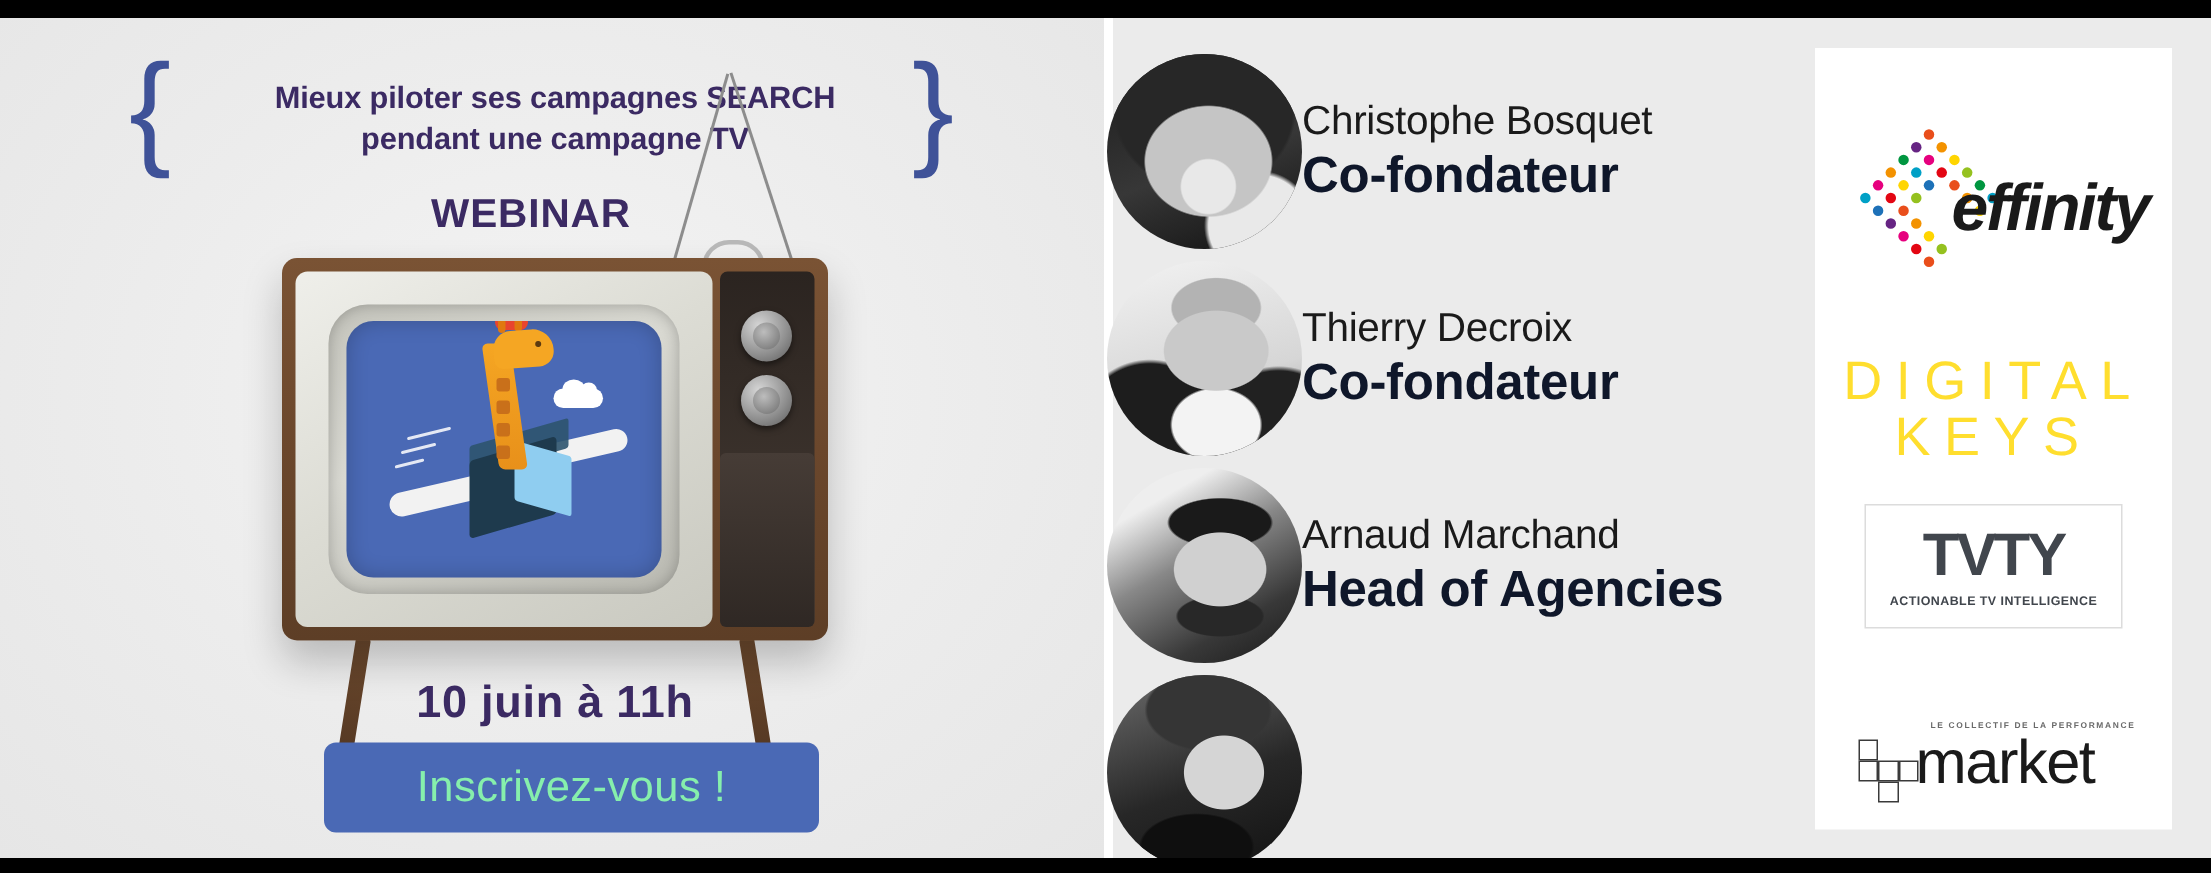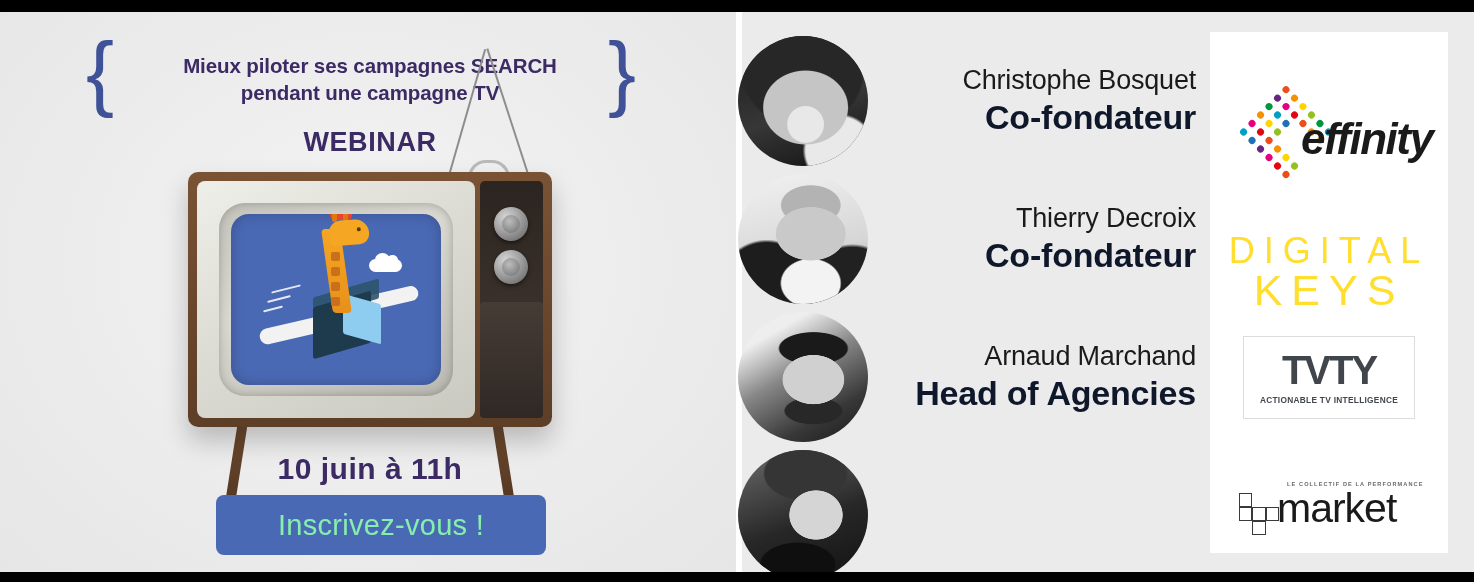--- a/index.html
+++ b/index.html
@@ -38,21 +38,21 @@
   .headline {
     position:absolute; left:120px; top:40px; width:500px;
     text-align:center;
     color:#3b2a63;
     font-size:20.5px;
     font-weight:bold;
     line-height:1.32;
     letter-spacing:-0.1px;
   }
   .webinar {
-    position:absolute; left:120px; top:115px; width:500px;
+    position:absolute; left:104px; top:115px; width:500px;
     text-align:center;
     color:#3b2a63;
     font-size:27px;
     font-weight:bold;
     letter-spacing:0.6px;
   }
 
   
   .antenna { position:absolute; background:#8d8d8d; transform-origin: bottom center; }
   .ant-l { left:447px; top:32px; width:2px; height:135px; transform: rotate(16deg); }
@@ -163,21 +163,21 @@
     background:#ebebeb;
   }
   .speaker-row { position:absolute; left:0; width:460px; height:138px; display:flex; align-items:center; }
   .avatar {
     width:130px; height:130px; border-radius:50%; flex:0 0 130px;
     margin-left:-4px;
     overflow:hidden; position:relative;
     filter: grayscale(100%);
   }
   .avatar-inner { position:absolute; inset:0; }
-  .speaker-text { flex:1; text-align:right; padding-right:6px; }
+  .speaker-text { flex:1; text-align:left; padding-right:6px; }
   .sp-name { font-size:27px; color:#1a1a1a; line-height:1.22; font-weight:normal; letter-spacing:-0.2px;}
   .sp-role { font-size:34px; color:#0f172a; line-height:1.22; font-weight:bold; letter-spacing:-0.2px;}
 
   
   .logos-bg { position:absolute; left:1202px; top:12px; width:272px; height:560px; background:#ebebeb; }
   .logos-panel {
     position:absolute; left:1210px; top:32px; width:238px; height:521px;
     background:#ffffff;
   }
   .logo-slot { position:absolute; left:0; width:238px; display:flex; align-items:center; justify-content:center; }
@@ -189,21 +189,21 @@
   .eff-word {
     position:absolute; left:72px; top:22px;
     font-family:"Liberation Sans", sans-serif;
     font-size:44px; font-style:italic; font-weight:bold; color:#1a1a1a;
     letter-spacing:-1.5px;
   }
 
   
   .dk { text-align:center; color:#ffde2e; line-height:1.02; }
   .dk .l1 { font-size:36px; letter-spacing:9px; font-weight:normal;margin-top:32px; }
-  .dk .l2 { font-size:43px; letter-spacing:9px; font-weight:normal; }
+  .dk .l2 { font-size:36px; letter-spacing:9px; font-weight:normal; }
 
   
   .tvty-box { width:172px; height:83px; border:1px solid #dcdcdc; background:#fff;
               display:flex; flex-direction:column; align-items:center; justify-content:center; }
   .tvty-main { font-size:40px; font-weight:bold; color:#41464d; letter-spacing:-2px; line-height:1; }
   .tvty-sub { font-size:8.3px; font-weight:bold; color:#41464d; letter-spacing:0.3px; margin-top:5px; }
 
   
   .market-wrap { position:relative; width:200px; height:62px; }
   .market-mark { position:absolute; left:10px; top:12px; width:40px; height:42px; }

